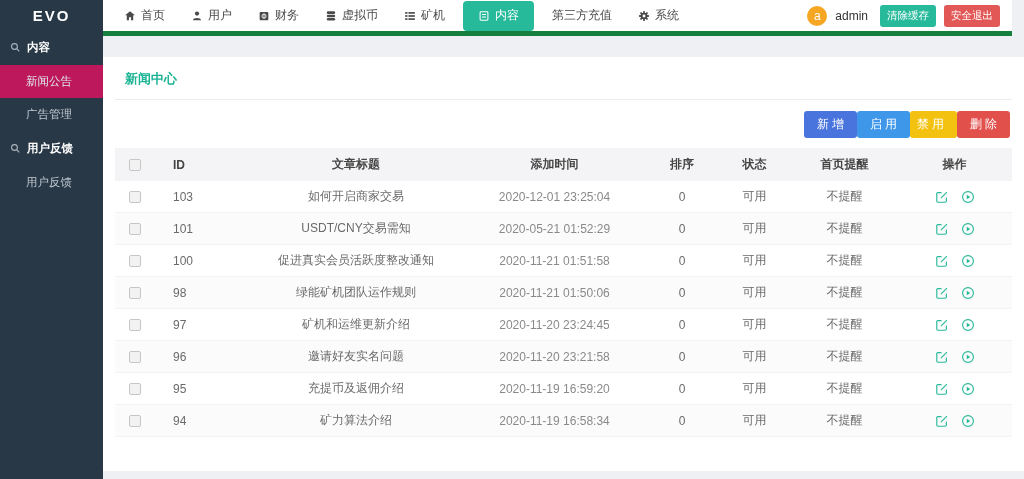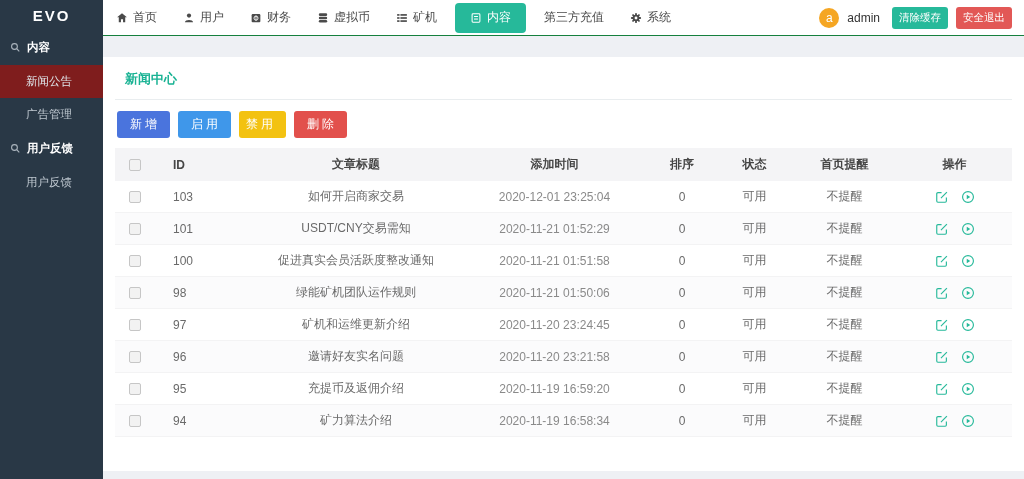--- a/index.html
+++ b/index.html
@@ -7,44 +7,44 @@
     font-family:"Liberation Sans","DejaVu Sans",sans-serif; background:#eef0f4; }
 
   
   .sidebar { position:absolute; left:0; top:0; width:103px; height:479px;
     background:#293846; z-index:5; }
   .logo { height:30px; display:flex; align-items:center; justify-content:center;
     color:#fff; font-size:15px; font-weight:bold; letter-spacing:2px; }
   .side-group { display:flex; align-items:center; gap:6px; padding:10px 0 10px 10px;
     color:#ffffff; font-size:11.5px; font-weight:bold; cursor:pointer; }
   .side-item { padding:9px 0 9px 26px; color:#bfc8d0; font-size:11.5px; cursor:pointer; }
-  .side-item.active { background:#7f1d1d; color:#dfe6ea; }
+  .side-item.active { background:#be185d; color:#dfe6ea; }
 
   
-  .navbar { position:absolute; left:103px; top:0; right:0; height:36px; background:#fff;
-    border-bottom:1px solid #15803d; display:flex; align-items:center; }
+  .navbar { position:absolute; left:103px; top:0; right:12px; height:36px; background:#fff;
+    border-bottom:5px solid #15803d; display:flex; align-items:center; padding-left:8px; }
   .nav-item { display:flex; align-items:center; gap:5px; padding:0 13px; height:100%;
     font-size:12px; color:#4a4a4a; cursor:pointer; white-space:nowrap; }
   .nav-item.active { background:#26b99a; color:#fff; height:30px; border-radius:4px;
     margin:0 5px; padding:0 15px; }
   .nav-right { margin-left:auto; display:flex; align-items:center; gap:8px; padding-right:12px; }
   .avatar { width:20px; height:20px; border-radius:50%; background:#f5a623; color:#fff;
     font-size:12px; display:flex; align-items:center; justify-content:center; }
   .nav-user { font-size:12px; color:#333; margin-right:4px; }
   .mini-btn { font-size:10.5px; color:#fff; padding:4px 7px; border-radius:3px;
     border:none; cursor:pointer; white-space:nowrap; }
   .btn-cache { background:#26b99a; }
   .btn-exit { background:#e25856; }
 
   
   .main { position:absolute; left:103px; top:37px; right:0; bottom:0; background:#eef0f4; }
   .panel { background:#fff; margin-top:20px; height:414px; padding:0 12px; }
   .page-title { color:#1ab394; font-size:13px; font-weight:bold;
     padding:13px 10px 11px; border-bottom:1px solid #e9edef; }
-  .toolbar { padding:11px 2px 10px; display:flex; gap:8px; }
+  .toolbar { padding:11px 2px 10px; display:flex; gap:0;justify-content:flex-end; }
   .tb-btn { border:none; color:#fff; font-size:12px; letter-spacing:3px; padding:5px 10px 5px 13px;
     border-radius:3px; cursor:pointer; }
   .tb-add { background:#4a74dd; } .tb-enable { background:#3f97ea; }
   .tb-disable { background:#f3c211;padding-left:7px; } .tb-del { background:#e2504c; }
 
   
   table { width:100%; border-collapse:collapse; font-size:12px; table-layout:fixed; }
   th { background:#f4f4f6; color:#454545; font-weight:bold; padding:8px 4px; text-align:center; }
   td { color:#6a6a6a; padding:7px 4px; text-align:center; border-bottom:1px solid #f3f3f4; }
   tr:nth-child(even) td { background:#fbfbfc; }
@@ -227,21 +227,21 @@
                   </svg>
         </span>
       </span>
     </td>
   </tr>
 
   <tr>
     <td><span class="cb"></span></td>
     <td class="left">101</td>
     <td>USDT/CNY交易需知</td>
-    <td class="time">2020-11-21 01:52:29</td>
+    <td class="time">2020-05-21 01:52:29</td>
     <td>0</td>
     <td>可用</td>
     <td>不提醒</td>
     <td>
       <span class="ops">
         <span class="op">
           <svg width="14" height="14" viewBox="0 0 16 16" fill="none" stroke="#26b99a" stroke-width="1.3">
                     <path d="M13 8.5 V12.6 A1.4 1.4 0 0 1 11.6 14 H3.4 A1.4 1.4 0 0 1 2 12.6 V4.4 A1.4 1.4 0 0 1 3.4 3 H7.5"></path>
                     <path d="M6.8 9.2 L13.6 2.4"></path>
                   </svg>

